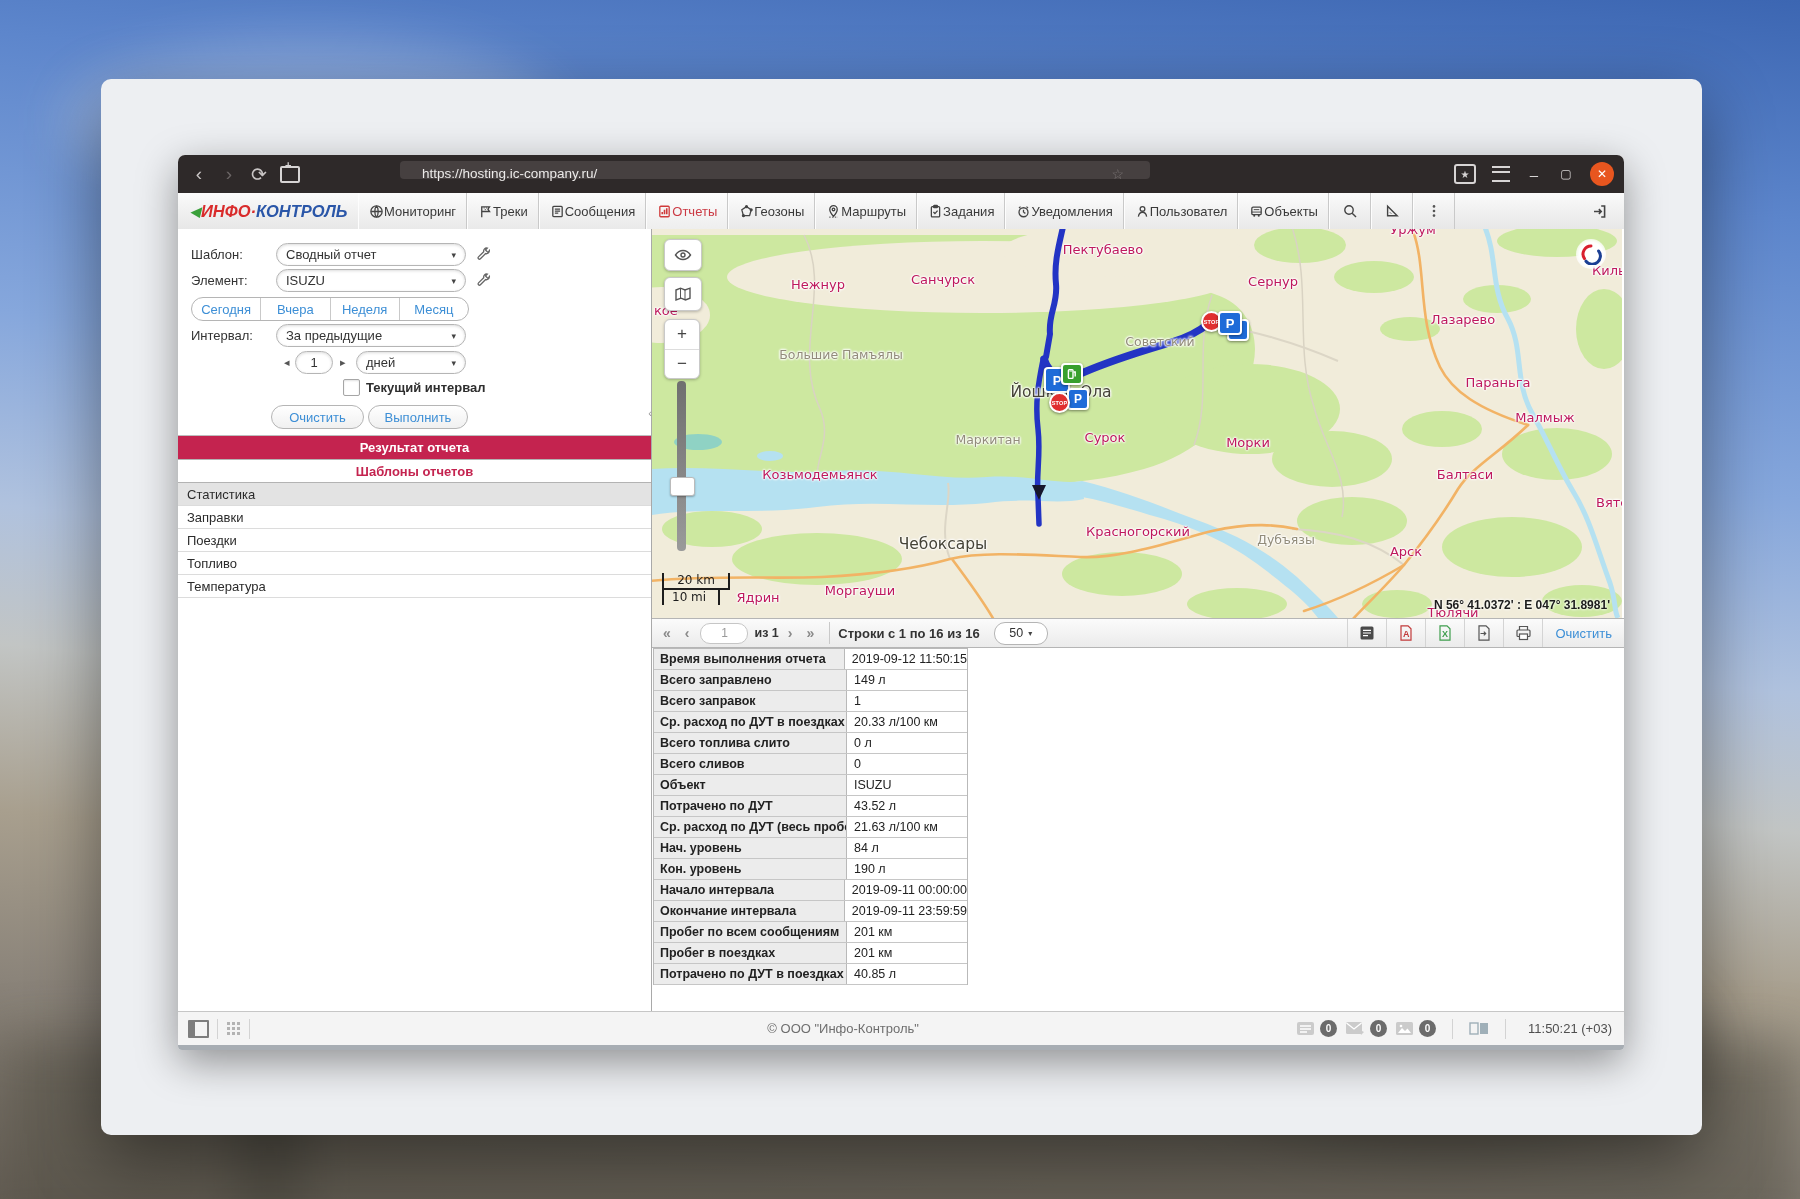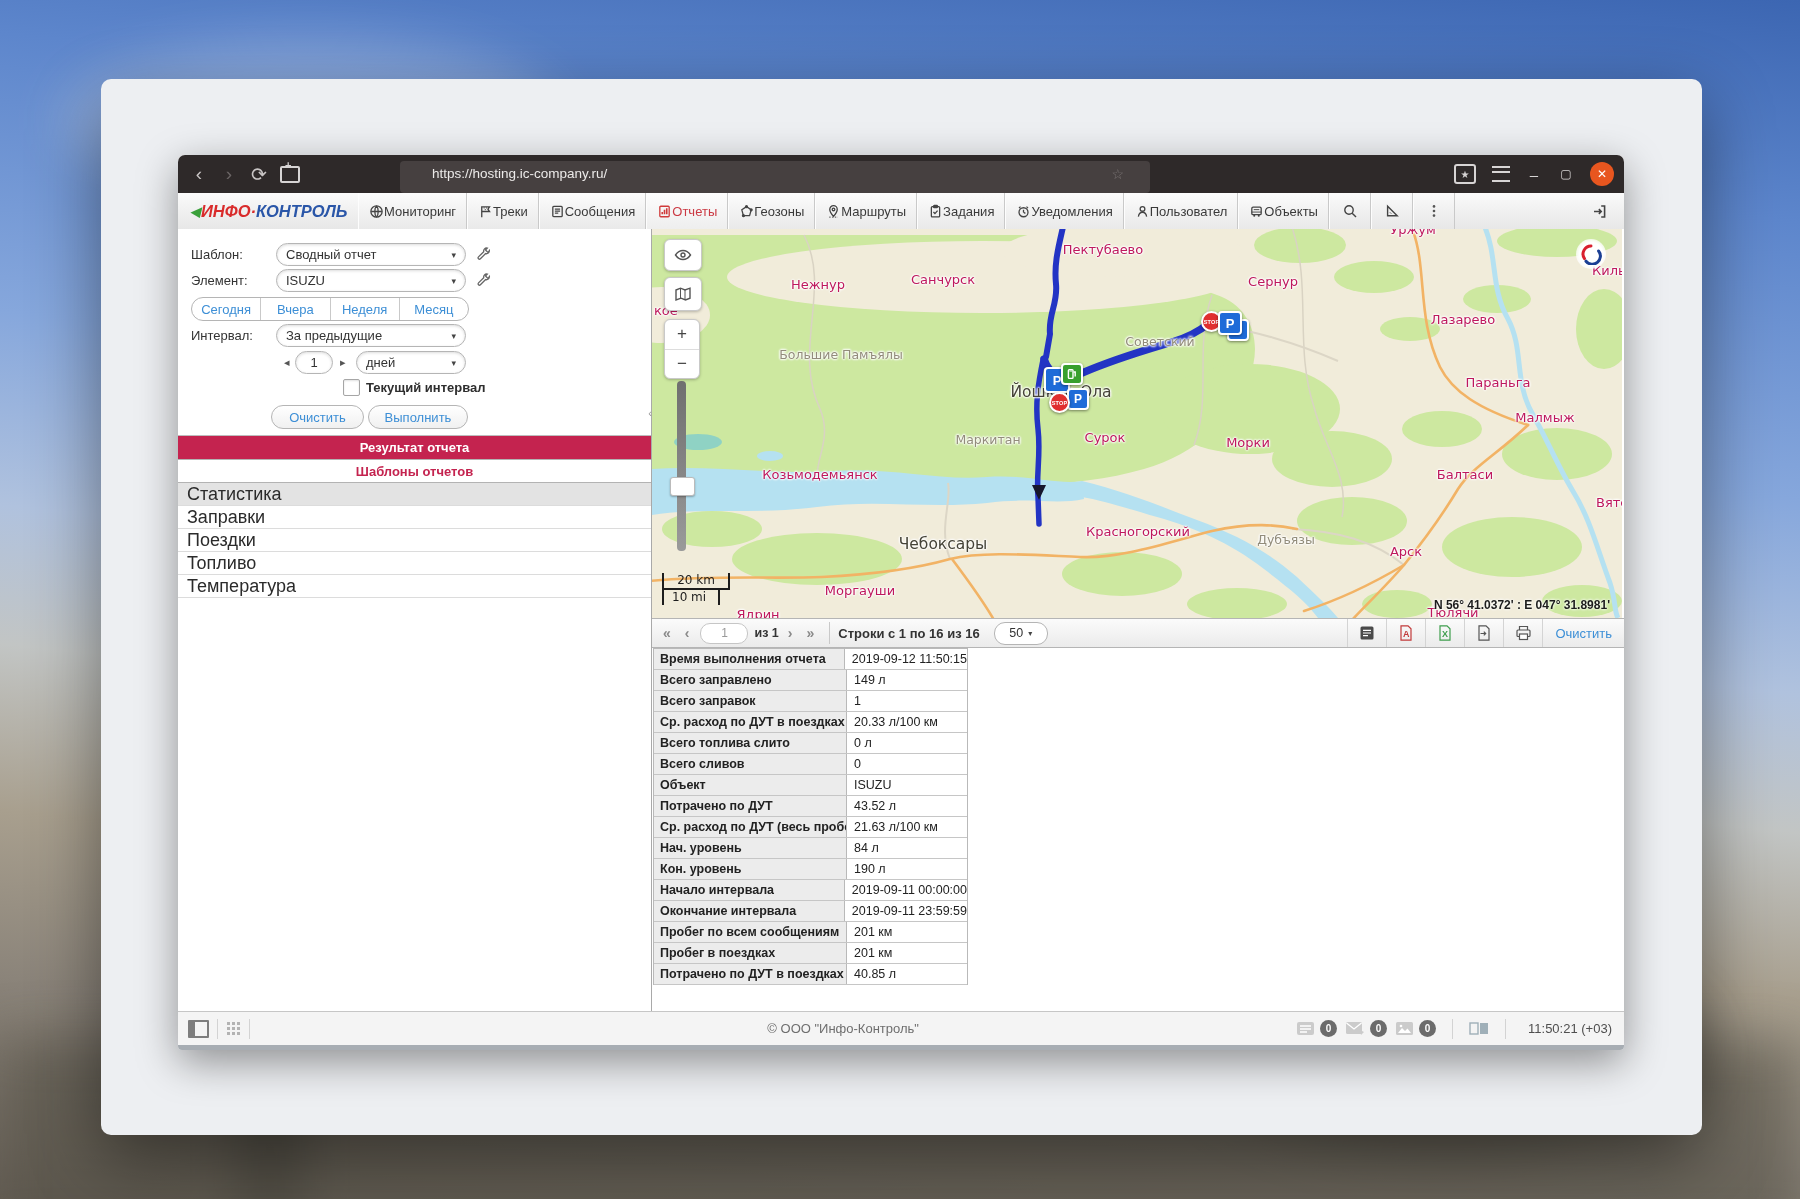--- a/index.html
+++ b/index.html
@@ -8,21 +8,21 @@
        background:linear-gradient(186deg,#3c66b2 0%,#5d86cc 16%,#86a7dc 36%,#b0c2de 50%,#c2c5c4 60%,#a89f8e 72%,#8b847a 84%,#665f56 100%)}
   .blob{position:absolute;filter:blur(26px);border-radius:50%}
   
   .backwin{position:absolute;left:101px;top:79px;width:1601px;height:1056px;background:#edeff2;border-radius:10px;box-shadow:0 24px 70px rgba(0,0,0,.45)}
   
   .win{position:absolute;left:178px;top:155px;width:1446px;height:895px;background:#fff;border-radius:7px 7px 4px 4px;box-shadow:0 12px 40px rgba(0,0,0,.4);overflow:hidden}
   
   .titlebar{height:38px;background:#2e2929;display:flex;align-items:center;position:relative}
   .nav-ic{color:#c9c5c5;font-size:19px;width:30px;text-align:center;cursor:pointer}
   .nav-ic.dis{color:#6b6565}
-  .urlbar{position:absolute;left:222px;top:6px;width:750px;height:32px;background:#464040;border-radius:4px;color:#eceae9;font-size:13.5px;line-height:26px;padding-left:32px;box-sizing:border-box}
+  .urlbar{position:absolute;left:222px;top:6px;width:750px;height:18px;background:#464040;border-radius:4px;color:#eceae9;font-size:13.5px;line-height:26px;padding-left:22px;box-sizing:border-box}
   .urlstar{position:absolute;right:26px;top:0;color:#7b7474;font-size:14px}
   .tb-right{position:absolute;right:10px;top:0;height:38px;display:flex;align-items:center;gap:16px}
   .bm-ic{width:18px;height:16px;border:2px solid #d7d4d4;border-radius:3px;position:relative;display:flex;align-items:center;justify-content:center;color:#d7d4d4;font-size:10px}
   .hamb{width:18px;height:12px;border-top:2px solid #d7d4d4;border-bottom:2px solid #d7d4d4;position:relative}
   .hamb:after{content:"";position:absolute;left:0;top:3px;width:18px;height:2px;background:#d7d4d4}
   .wmin,.wmax{color:#d7d4d4;font-size:15px;width:16px;text-align:center}
   .wmax{font-size:12px}
   .wclose{width:24px;height:24px;border-radius:50%;background:#e8561f;color:#fff;font-size:12px;display:flex;align-items:center;justify-content:center}
   .newwin{width:16px;height:13px;border:2px solid #d7d4d4;border-radius:2px;position:relative;margin-left:6px}
   .newwin:after{content:"+";position:absolute;left:3px;top:-9px;color:#d7d4d4;font-size:11px;font-weight:bold}
@@ -52,21 +52,21 @@
   .qgroup{position:absolute;left:13px;top:68px;width:276px;height:22px;border:1px solid #b5b5b5;border-radius:12px;display:flex;overflow:hidden;background:#fff}
   .qbtn{flex:1;display:flex;align-items:center;justify-content:center;font-size:13px;color:#3d8fd6;border-right:1px solid #c9c9c9;cursor:pointer}
   .qbtn:last-child{border-right:none}
   .spin-ar{position:absolute;font-size:11px;color:#555;cursor:pointer}
   .chk{position:absolute;left:165px;top:150px;width:15px;height:15px;border:1px solid #a6a6a6;border-radius:2px;background:#fff;box-shadow:inset 0 1px 2px rgba(0,0,0,.12);cursor:pointer}
   .chklbl{position:absolute;left:188px;top:151px;font-size:13px;font-weight:bold;color:#2e2e2e}
   .abtn{position:absolute;height:24px;border:1px solid #b5b5b5;border-radius:13px;background:linear-gradient(#fff,#f0f0f0);color:#3d8fd6;font-size:13px;display:flex;align-items:center;justify-content:center;cursor:pointer;box-sizing:border-box}
   .secbar{height:22px;border-bottom:1px solid #b3b3b3;display:flex;align-items:center;justify-content:center;font-size:13px;font-weight:bold;cursor:pointer}
   .secbar.tpl{color:#c4234f;background:#fff}
   .secbar.res{color:#fff;background:#c4234f;height:23px}
-  .rlist .ritem{height:22px;display:flex;align-items:center;padding-left:9px;font-size:18px;color:#2b2b2b;border-bottom:1px solid #dcdcdc;cursor:pointer;background:#fff}
+  .rlist .ritem{height:22px;display:flex;align-items:center;padding-left:9px;font-size:13px;color:#2b2b2b;border-bottom:1px solid #dcdcdc;cursor:pointer;background:#fff}
   .rlist .ritem.sel{background:#e3e3e3}
   .collapse{position:absolute;right:-1px;top:178px;font-size:11px;color:#999}
   
   .rcol{flex:1;position:relative;background:#fff;overflow:hidden}
   .map{position:absolute;left:0;top:0;width:970px;height:389px;background:#f1ecda;overflow:hidden}
   .map svg.terr{position:absolute;left:0;top:0}
   .mlbl{position:absolute;transform:translate(-50%,-50%);font-family:"DejaVu Sans",sans-serif;font-size:13px;color:#be185d;white-space:nowrap;text-shadow:0 1px 2px #fff,0 -1px 2px #fff,1px 0 2px #fff,-1px 0 2px #fff}
   .mlbl.minor{color:#928c7a;font-size:12.5px}
   .mlbl.major{font-size:15.5px;color:#454337}
   .mlbl.edge{transform:none}
@@ -395,21 +395,21 @@
         <span class="mlbl" style="left:596px;top:213px">Морки</span>
         <span class="mlbl" style="left:893px;top:188px">Малмыж</span>
         <span class="mlbl" style="left:168px;top:245px">Козьмодемьянск</span>
         <span class="mlbl" style="left:813px;top:245px">Балтаси</span>
         <span class="mlbl edge" style="left:944px;top:266px">Вятские Поляны</span>
         <span class="mlbl" style="left:486px;top:302px">Красногорский</span>
         <span class="mlbl minor" style="left:634px;top:310px">Дубъязы</span>
         <span class="mlbl major" style="left:291px;top:315px">Чебоксары</span>
         <span class="mlbl" style="left:754px;top:322px">Арск</span>
         <span class="mlbl" style="left:208px;top:361px">Моргауши</span>
-        <span class="mlbl" style="left:106px;top:385px">Ядрин</span>
+        <span class="mlbl" style="left:106px;top:368px">Ядрин</span>
         <span class="mlbl" style="left:801px;top:383px">Тюлячи</span>
         <span class="mlbl edge" style="left:940px;top:34px">Кильмезь</span>
         <span class="mlbl major" style="left:409px;top:163px">Йошкар-Ола</span>
 
         <div class="mk mkp" style="left:392px;top:138px;width:26px;height:26px">P</div>
         <div class="mk mkfuel" style="left:409px;top:134px;width:22px;height:22px">
           <svg width="12" height="12" viewBox="0 0 12 12" fill="none" stroke="#fff" stroke-width="1.4">
               <rect x="2.4" y="1.6" width="4.6" height="8.8" rx="0.8"></rect>
               <path d="M7.6 4h1.6v4.4"></path>
               <path d="M3.4 3h2.6" stroke-width="1"></path>

